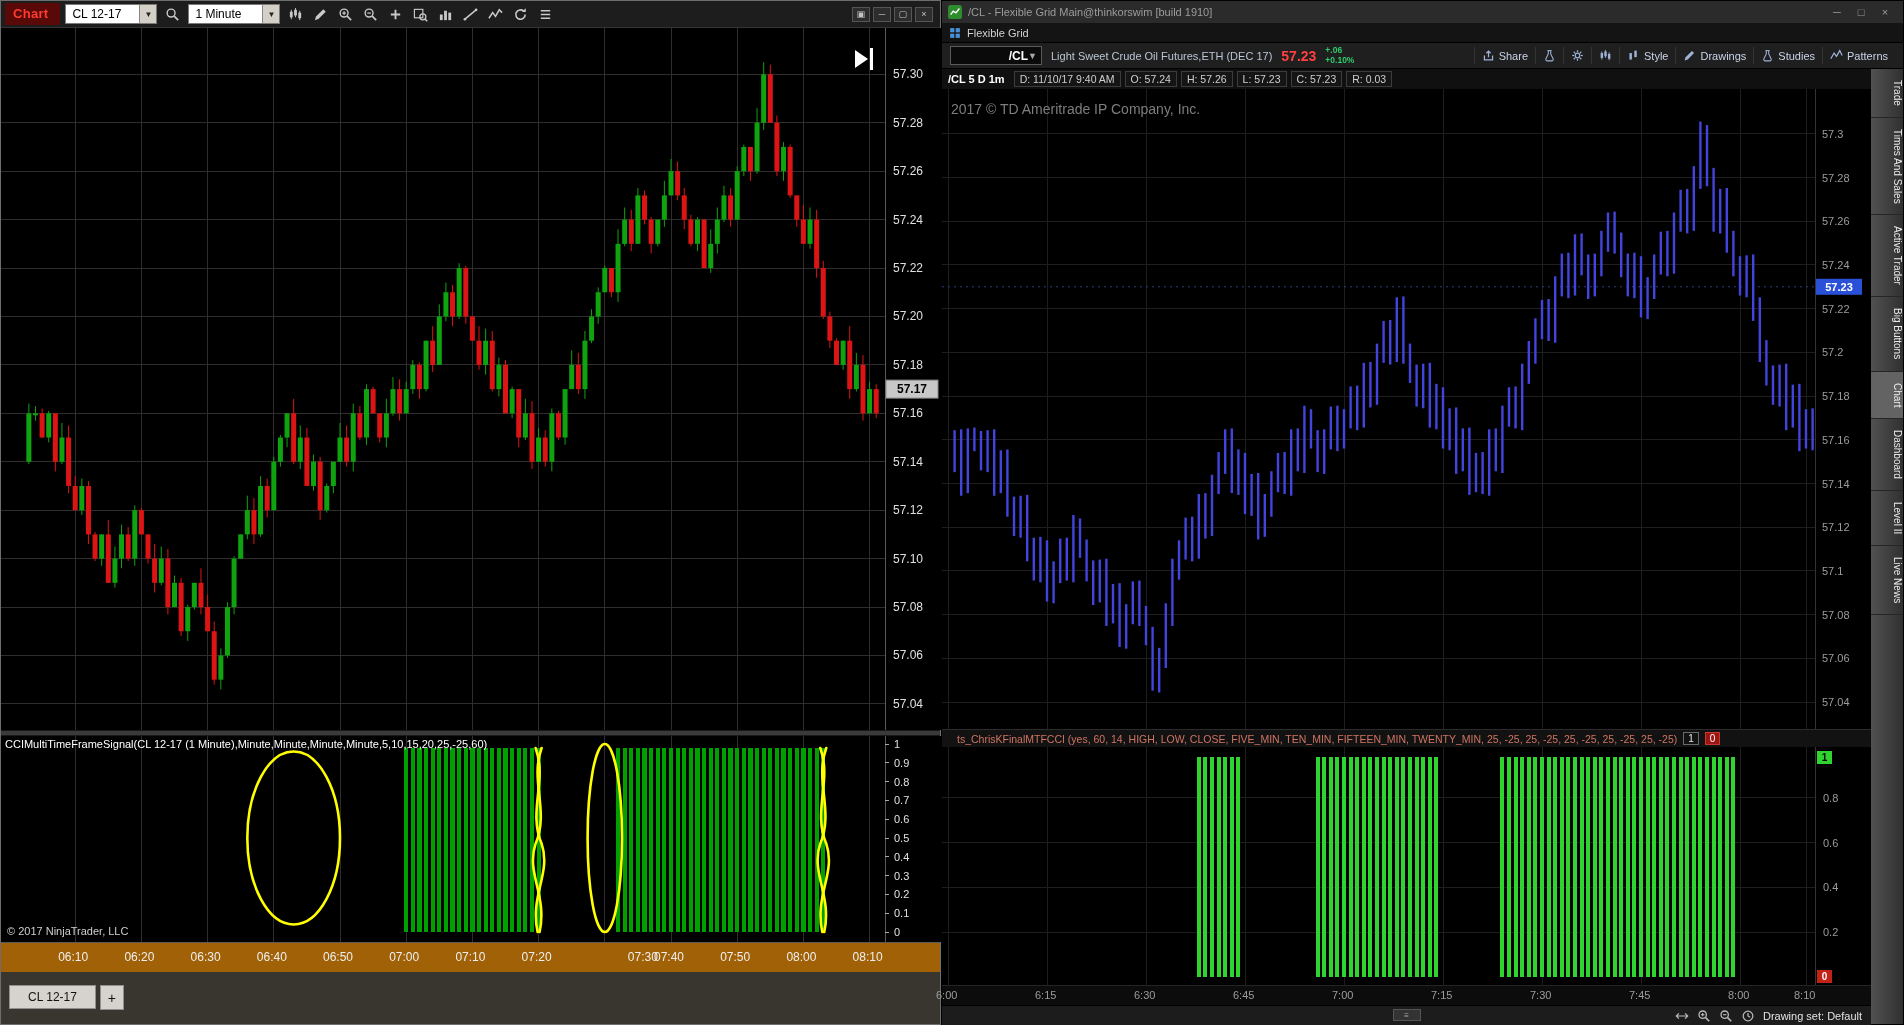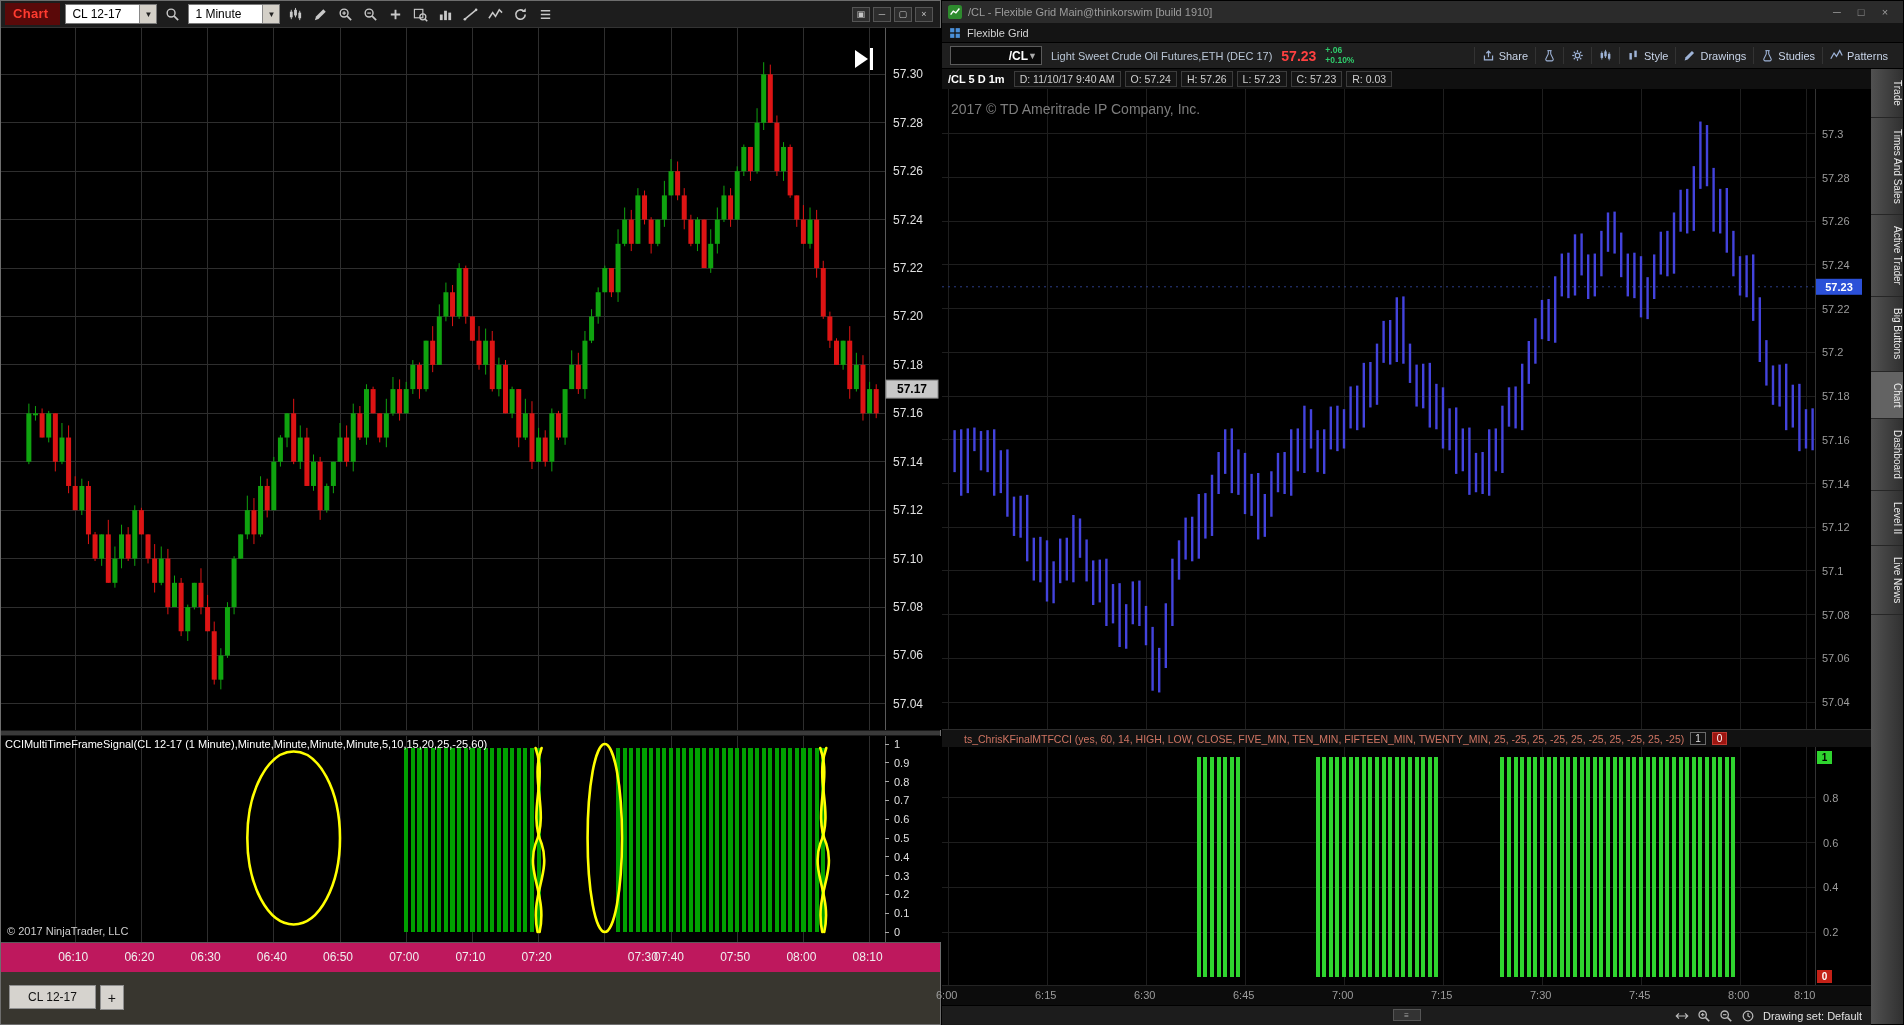--- a/index.html
+++ b/index.html
@@ -16,21 +16,21 @@
   .nt-icon{width:21px;height:21px;color:#c9c9c9;display:flex;align-items:center;justify-content:center;cursor:pointer}
   .nt-icon svg{width:15px;height:15px}
   .nt-winbtns{margin-left:auto;display:flex;gap:3px;padding-right:3px}
   .winbtn{width:18px;height:15px;background:#2d2d2d;border:1px solid #555;color:#c4c4c4;font-size:9px;line-height:1;display:flex;align-items:center;justify-content:center;cursor:pointer}
   #nt-price{display:block;flex:0 0 auto}
   .nt-divider{height:6px;background:#3a3a3a;border-top:1px solid #191919;border-bottom:1px solid #191919;flex:0 0 auto}
   .nt-ind-wrap{position:relative;height:206px;flex:0 0 auto}
   #nt-ind{display:block;position:absolute;left:0;top:0}
   .nt-ind-label{position:absolute;top:2px;left:4px;color:#fff;font-size:11px;z-index:2;white-space:nowrap}
   .nt-copy{position:absolute;bottom:5px;left:6px;color:#cfcfcf;font-size:11px;z-index:2}
-  .nt-xaxis{position:relative;height:30px;background:#be185d;border-top:1px solid #5a5a5a;flex:0 0 auto}
+  .nt-xaxis{position:relative;height:30px;background:#a16207;border-top:1px solid #5a5a5a;flex:0 0 auto}
   .nt-xaxis .xt{position:absolute;top:7px;color:#efefef;font-size:12px}
   .nt-tabbar{flex:1;background:#38362f;display:flex;align-items:flex-start;padding:13px 0 0 8px;gap:4px}
   .nt-bottab{background:#d6d3ce;color:#111;font-size:12px;padding:4px 18px;border:1px solid #8f8f8f;cursor:pointer}
   .nt-addtab{background:#d6d3ce;color:#111;font-size:14px;width:24px;height:25px;display:flex;align-items:center;justify-content:center;border:1px solid #8f8f8f;cursor:pointer}
 
   
   #tos{position:absolute;left:941px;top:0;width:963px;height:1025px;background:#0c0c0c;display:flex;flex-direction:column;border:1px solid #000}
   .tos-title{height:22px;background:#2b2b2b;display:flex;align-items:center;padding:10px 6px;gap:6px;flex:0 0 auto}
   .tos-title-icon{width:14px;height:14px;display:flex}
   .tos-title-text{color:#9c9c9c;font-size:11px;flex:1;white-space:nowrap;overflow:hidden}
@@ -48,21 +48,21 @@
   .tos-hbtn{color:#c8d4e8;font-size:11px;display:flex;align-items:center;gap:4px;padding:2px 7px;border-left:1px solid #333;cursor:pointer;white-space:nowrap}
   .tos-hbtn .hicon{width:13px;height:13px;display:flex;color:#9fb4d8}
   .tos-hbtn .hicon svg{width:13px;height:13px}
   .tos-main{flex:1;display:flex;min-height:0}
   .tos-chartcol{width:929px;display:flex;flex-direction:column;position:relative}
   .tos-ohlc{height:20px;display:flex;align-items:center;gap:4px;padding:0 6px;background:#101010;flex:0 0 auto}
   .tos-ohlc-title{color:#fff;font-weight:bold;font-size:11px;margin-right:5px;white-space:nowrap}
   .chip{border:1px solid #3c3c3c;background:#151515;color:#cfcfcf;font-size:10.5px;padding:1px 5px;white-space:nowrap}
   .tos-copy{position:absolute;top:32px;left:9px;color:#7d7d7d;font-size:14px;z-index:3}
   #tos-price,#tos-ind{display:block;flex:0 0 auto}
-  .tos-indheader{height:18px;background:#121212;display:flex;align-items:center;gap:6px;padding:0 22px;border-top:1px solid #2c2c2c;flex:0 0 auto}
+  .tos-indheader{height:18px;background:#121212;display:flex;align-items:center;gap:6px;padding:0 15px;border-top:1px solid #2c2c2c;flex:0 0 auto}
   .tos-indlabel{color:#cf7462;font-size:10.5px;white-space:nowrap;overflow:hidden}
   .ind-chip-one{border:1px solid #6a6a6a;color:#e3e3e3;font-size:10px;padding:0 4px;flex:0 0 auto}
   .ind-chip-zero{background:#9d1510;color:#fff;font-size:10px;padding:0 4px;border:1px solid #c23a32;flex:0 0 auto}
   .tos-xaxis{position:relative;height:20px;background:#0c0c0c;border-top:1px solid #242424;flex:0 0 auto}
   .tos-xaxis .xt{position:absolute;top:3px;color:#9c9c9c;font-size:11px}
   .tos-bottombar{height:21px;background:#1c1c1c;display:flex;align-items:center;justify-content:flex-end;gap:7px;padding:0 9px;border-top:1px solid #000;position:relative;flex:0 0 auto}
   .tos-grip{position:absolute;left:50%;top:3px;width:28px;height:12px;margin-left:-14px;background:#333;border:1px solid #555;color:#aaa;font-size:8px;display:flex;align-items:center;justify-content:center;cursor:pointer}
   .bbar-icon{width:15px;height:15px;color:#b9b9b9;display:flex;cursor:pointer}
   .bbar-icon svg{width:14px;height:14px}
   .tos-status{font-size:11px;color:#e3e3e3;white-space:nowrap}

